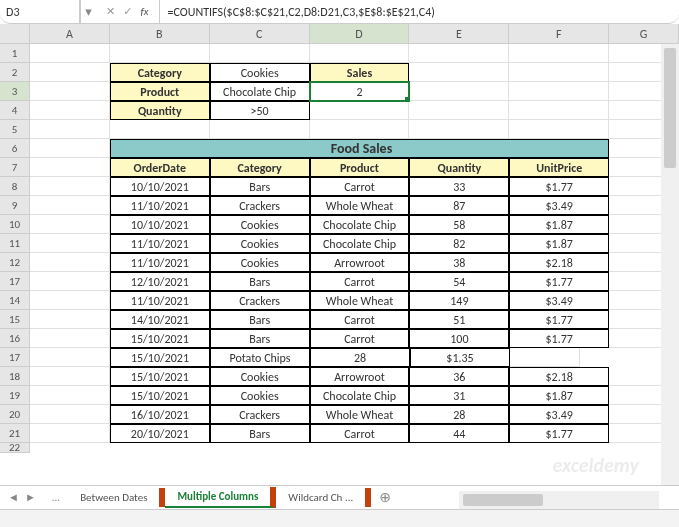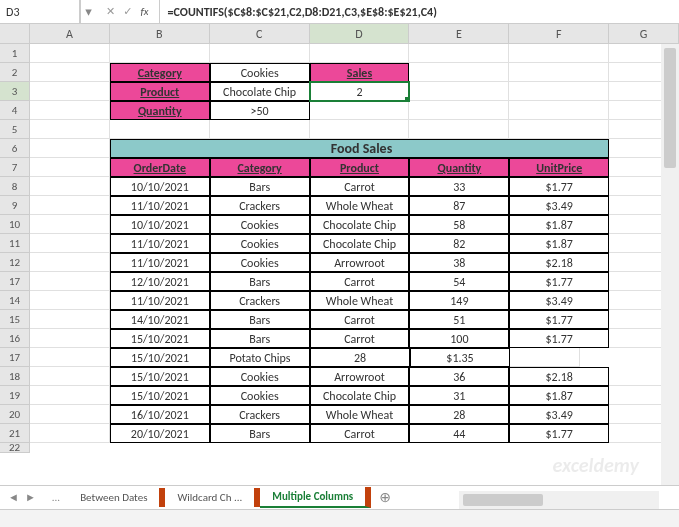--- a/index.html
+++ b/index.html
@@ -1,45 +1,45 @@
 <!DOCTYPE html>
 <html><head>
   <meta charset="utf-8">
   <style>
     * { box-sizing: border-box; margin: 0; padding: 0; }
     body { font-family: Calibri, Arial, sans-serif; font-size: 13px; background: #fff; color: #333; width: 679px; height: 527px; overflow: hidden; position: relative; }
     
-    .formula-bar { display: flex; align-items: center; height: 24px; border-bottom: 1px solid #ccc; background: #fff; }
+    .formula-bar { display: flex; align-items: center; height: 24px; border-bottom: 1px solid #ccc; background: #fff; border-radius: 10px; }
     .name-box { width: 80px; padding: 0 6px; border-right: 1px solid #ccc; font-size: 12px; display: flex; align-items: center; height: 100%; }
     .name-box-dropdown { border-left: 1px solid #ccc; width: 16px; height: 100%; display: flex; align-items: center; justify-content: center; color: #888; }
     .fb-icons { display: flex; align-items: center; gap: 8px; padding: 0 10px; border-right: 1px solid #ccc; height: 100%; color: #999; }
     .fb-icons span { font-size: 11px; }
     .fx { font-style: italic; font-size: 12px; color: #555; text-align: center; }
-    .formula-text { padding: 0 8px; font-size: 12px; flex: 1; font-weight: bold; }
+    .formula-text { padding: 0 8px; font-size: 12px; flex: 1; }
     
     .grid { position: relative; }
     .col-headers { display: flex; height: 20px; }
     .corner { width: 30px; background: #e6e6e6; border-right: 1px solid #ccc; border-bottom: 1px solid #ccc; }
     .col-header { background: #e6e6e6; border-right: 1px solid #ccc; border-bottom: 1px solid #ccc; text-align: center; font-size: 12px; color: #555; display: flex; align-items: center; justify-content: center; }
     .col-header.active { background: #d5e3cf; }
     .col-A { width: 80px; }
     .col-B { width: 100px; }
     .col-C { width: 100px; }
     .col-D { width: 100px; }
     .col-E { width: 100px; }
     .col-F { width: 100px; }
     .col-G { width: 70px; }
     
     .rows { }
     .row { display: flex; height: 19px; }
     .row-header { width: 30px; background: #e6e6e6; border-right: 1px solid #ccc; border-bottom: 1px solid #ccc; text-align: center; font-size: 11px; color: #555; display: flex; align-items: center; justify-content: center; }
     .row-header.active { background: #d5e3cf; }
     .cell { border-right: 1px solid #e0e0e0; border-bottom: 1px solid #e0e0e0; padding: 0 4px; display: flex; align-items: center; font-size: 12px; overflow: hidden; }
     
-    .teal-header { background: #ec4899; font-weight: bold; border: 1px solid #000 !important; justify-content: center; text-decoration: underline; }
+    .teal-header { background: #fef9c3; font-weight: bold; border: 1px solid #000 !important; justify-content: center; }
     .bordered { border: 1px solid #000 !important; justify-content: center; }
     .selected { outline: 2px solid #1a7f37; outline-offset: -1px; position: relative; }
     .selected::after { content: ''; position: absolute; right: -3px; bottom: -3px; width: 6px; height: 6px; background: #1a7f37; }
     
     .title-merged { background: #8cc9c9; font-weight: bold; border: 1px solid #000 !important; justify-content: center; font-size: 14px; }
     .title-width { width: 500px; padding-left: 8px; }
     
     .sheet-tabs { position: absolute; bottom: 18px; left: 0; right: 0; height: 24px; display: flex; align-items: center; background: #fff; border-top: 1px solid #ccc; font-size: 11px; }
     .nav-arrows { display: flex; gap: 2px; padding: 0 6px; color: #888; }
     .nav-arrows span { padding: 0 2px; }
@@ -296,22 +296,22 @@
 
 <div class="watermark">exceldemy</div>
 
 <div class="sheet-tabs">
   <div class="nav-arrows">
     <span>◄</span>
     <span>►</span>
   </div>
   <div class="tab-dots">...</div>
   <div class="tab">Between Dates</div>
+  <div class="tab active">Multiple Columns</div>
   <div class="tab"><span>Wildcard Ch</span> ...</div>
-  <div class="tab active">Multiple Columns</div>
   <div class="tab-add">⊕</div>
   <div style="flex:1"></div>
 </div>
 
 <div class="scrollbar-h">
     <div class="scroll-thumb"></div>
   </div>
 <div class="scrollbar-v">
     <div class="scroll-thumb-v"></div>
   </div>

